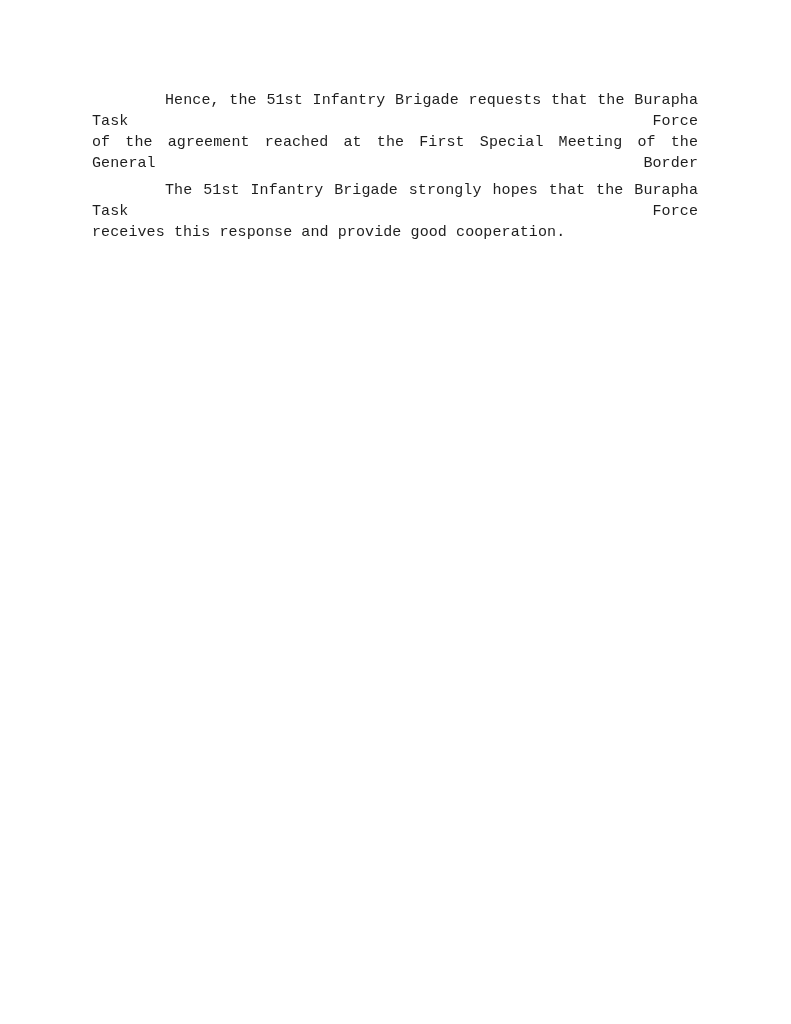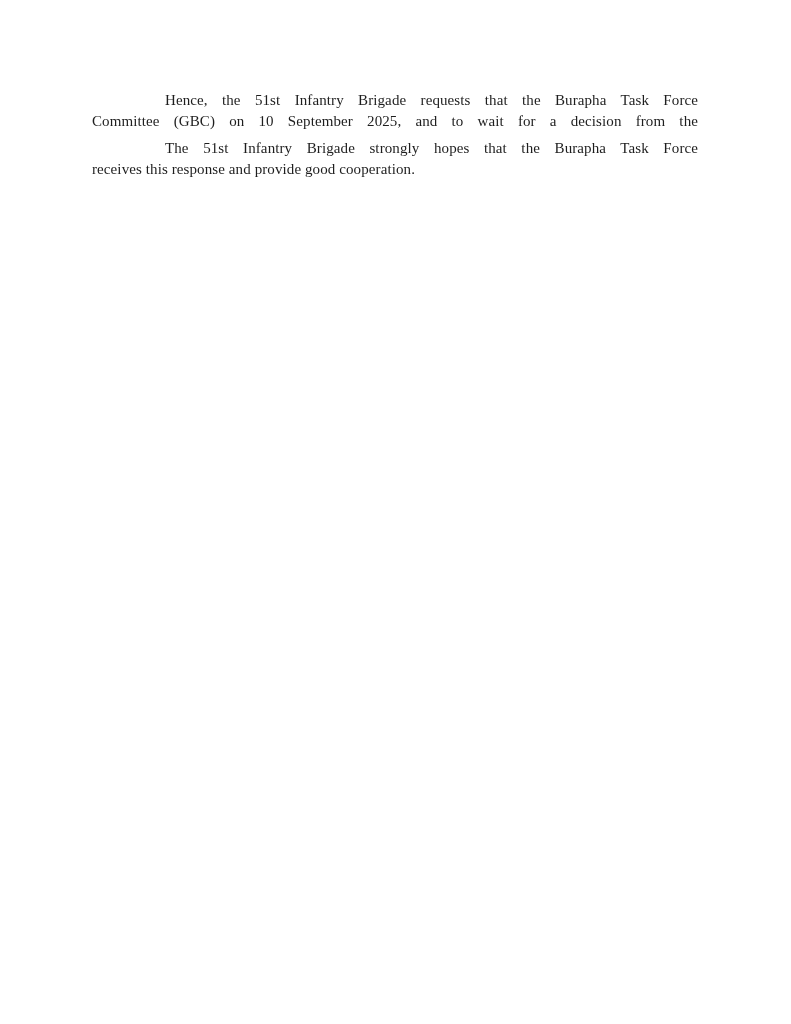--- a/index.html
+++ b/index.html
@@ -13,21 +13,21 @@
     overflow: hidden;
   }
   .page {
     box-sizing: border-box;
     width: 791px;
     height: 1024px;
     background: #ffffff;
     padding: 90px 93px 0 92px;
   }
   .doc-body {
-    font-family: Liberation Serif, serif;
+    font-family: Liberation Mono, monospace;
     font-size: 15px;
     line-height: 21px;
     color: #1e1e1e;
     letter-spacing: 0.1px;
   }
   .paragraph + .paragraph {
     margin-top: 6px;
   }
   .text-line {
     text-align: justify;
@@ -40,20 +40,20 @@
     text-indent: 73px;
   }
 </style>
 </head>
 <body>
 
 <div class="page">
   <div class="doc-body" style="color: rgb(30, 30, 30);">
       <div class="paragraph">
         <div class="text-line first">Hence, the 51st Infantry Brigade requests that the Burapha Task Force</div>
-        <div class="text-line">Committee (GBC) on 10 September 2025, and to wait for a decision from the</div>
+        <div class="text-line">of the agreement reached at the First Special Meeting of the General Border</div>
       </div>
       <div class="paragraph">
         <div class="text-line first">The 51st Infantry Brigade strongly hopes that the Burapha Task Force</div>
         <div class="text-line last">receives this response and provide good cooperation.</div>
       </div>
     </div>
 </div>
 
 </body></html>

